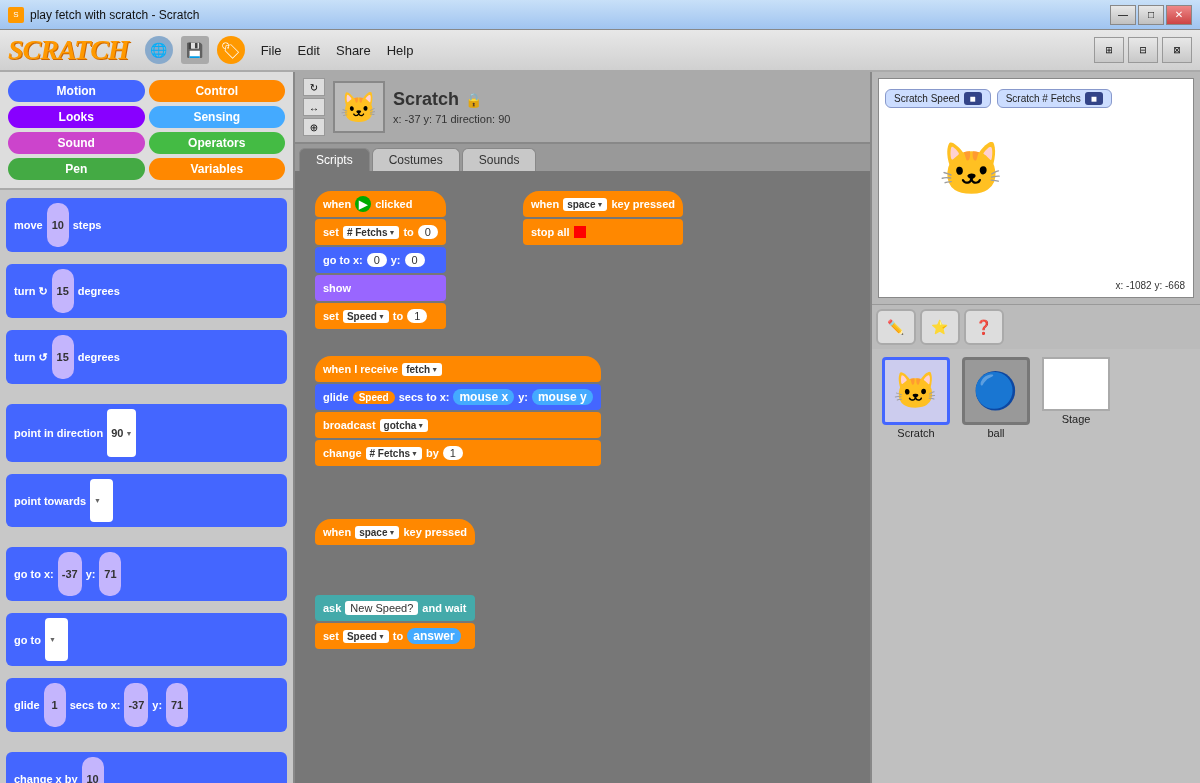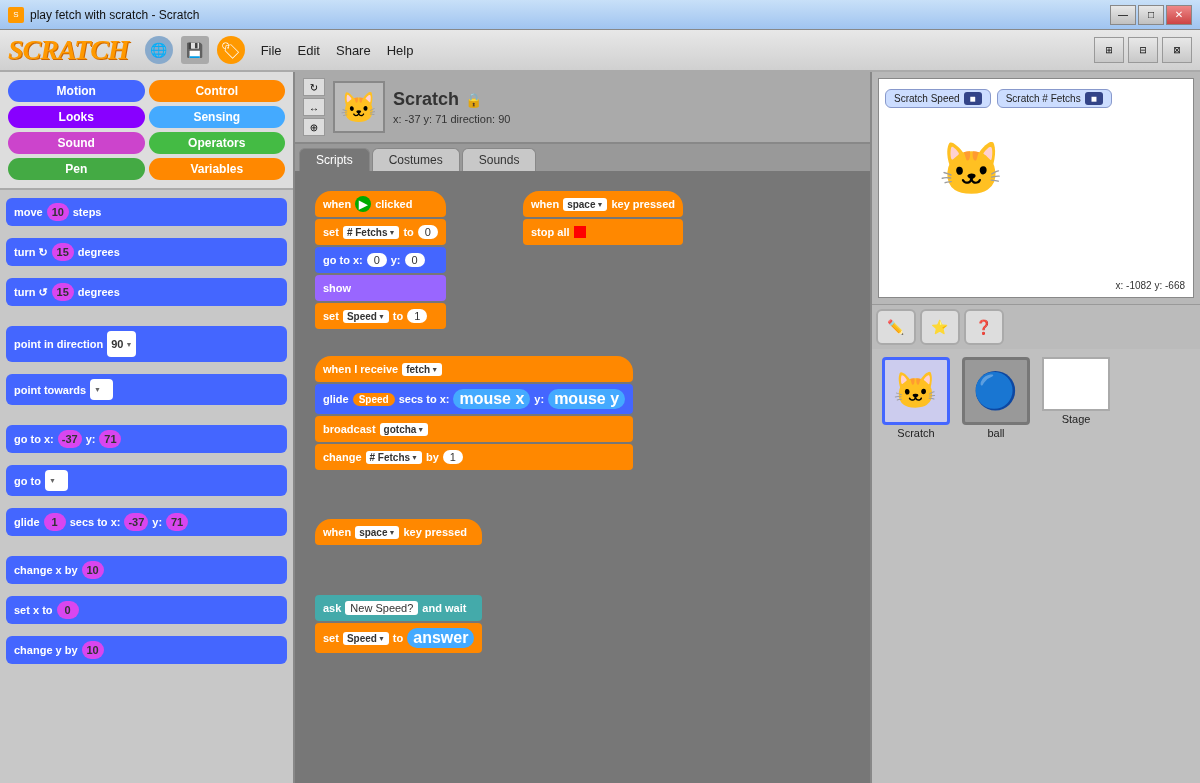--- a/index.html
+++ b/index.html
@@ -89,35 +89,35 @@
       padding: 5px 8px;
       margin-bottom: 12px;
       cursor: grab;
       display: flex;
       align-items: center;
       gap: 4px;
       white-space: nowrap;
     }
     .block.motion { background: #4466ff; }
     .block-input {
-      background: #d946ef;
+      background: #c4b5fd;
       border-radius: 4px;
       color: #333;
-      padding: 3px 4px;
+      padding: 16px 4px;
       font-size: 11px;
       min-width: 22px;
       text-align: center;
       display: inline-block;
     }
     .block-input.round { border-radius: 10px; }
     .block-dropdown {
       background: white;
       border-radius: 4px;
       color: #333;
-      padding: 7px 4px;
+      padding: 18px 4px;
       font-size: 11px;
       display: inline-flex;
       align-items: center;
       gap: 2px;
     }
     .block-dropdown::after { content: '▼'; font-size: 7px; color: #666; }
 
     
     #workspace {
       flex: 1;
@@ -220,21 +220,21 @@
       color: white;
       padding: 1px 6px;
       font-size: 10px;
       display: inline-block;
     }
     .sb-sensing-val {
       background: #44aaff;
       border-radius: 10px;
       color: white;
       padding: 1px 6px;
-      font-size: 16px;
+      font-size: 12px;
     }
 
     
     #right-panel {
       width: 330px;
       display: flex;
       flex-direction: column;
       background: #b8b8b8;
       border-left: 2px solid #888;
     }

